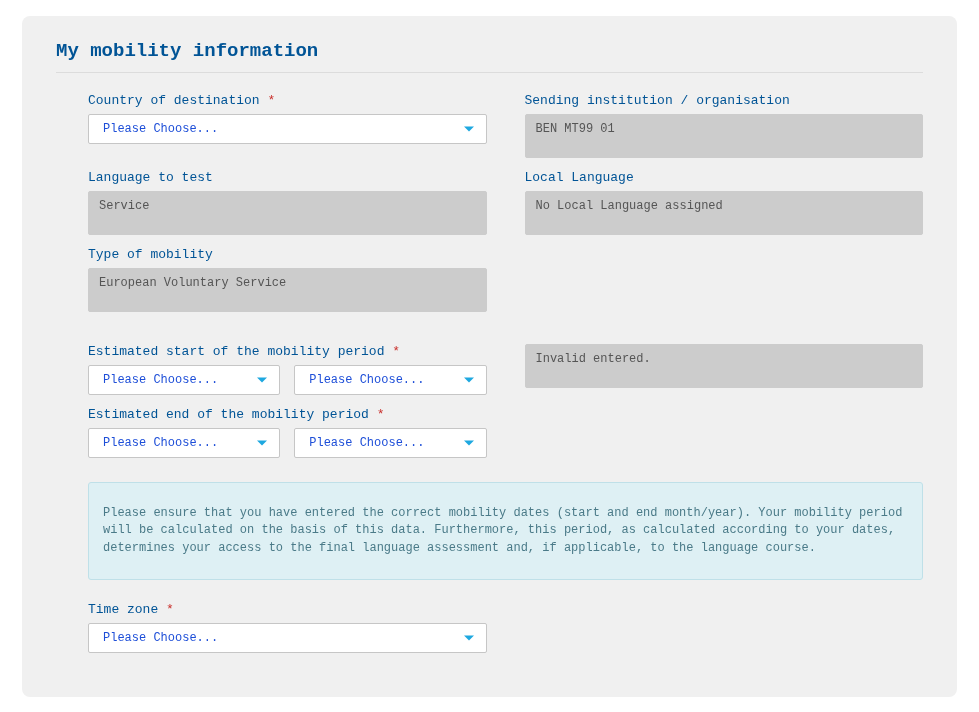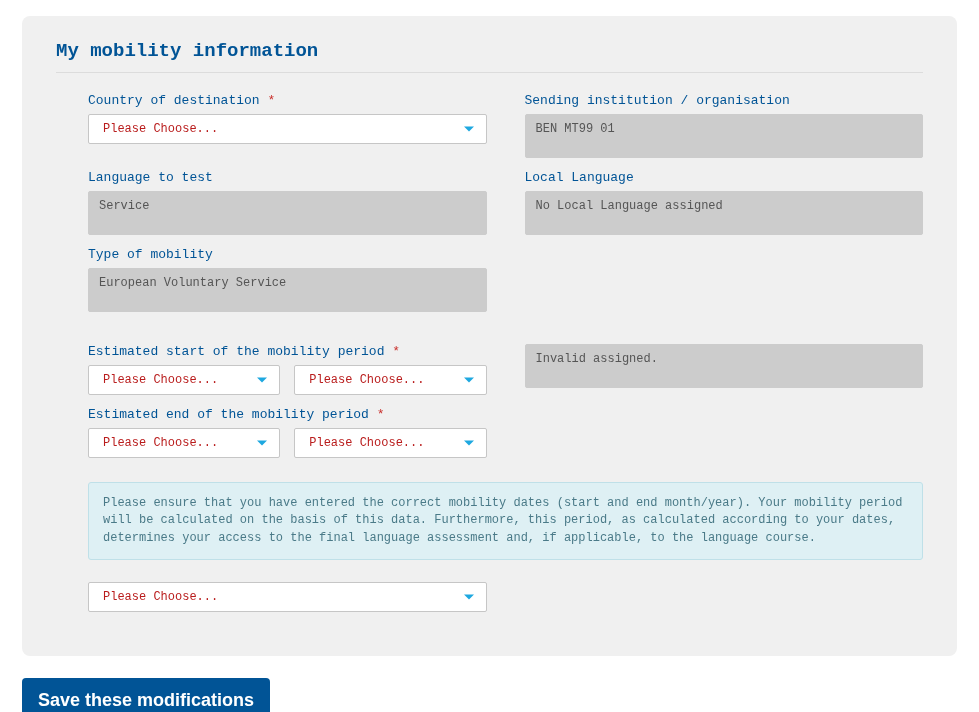--- a/index.html
+++ b/index.html
@@ -58,21 +58,21 @@
     }
     .select-box {
       position: relative;
       background: #ffffff;
       border: 1px solid #c6c6c6;
       border-radius: 2px;
       height: 30px;
       line-height: 28px;
       padding: 0 28px 0 14px;
       font-size: 12px;
-      color: #b91c1c;
+      color: #1d4ed8;
       cursor: pointer;
     }
     .select-box .caret {
       position: absolute;
       right: 12px;
       top: 50%;
       transform: translateY(-50%);
       width: 0; height: 0;
       border-left: 5px solid transparent;
       border-right: 5px solid transparent;
@@ -83,21 +83,21 @@
       gap: 14px;
     }
     .date-pair .select-box {
       width: 204px;
     }
     .spacer-row { height: 20px; }
     .info-box {
       background: #def0f4;
       border: 1px solid #bfe0e8;
       border-radius: 3px;
-      padding: 12px 14px;
+      padding: 22px 14px;
       font-size: 12px;
       color: #4a7a88;
       line-height: 1.45;
       margin-top: 24px;
       margin-bottom: 22px;
     }
     .tz-row { margin-top: 4px; }
     .save-btn {
       display: inline-block;
       margin-top: 22px;
@@ -170,21 +170,21 @@
             <span>Please Choose...</span>
             <span class="caret"></span>
           </div>
           <div class="select-box">
             <span>Please Choose...</span>
             <span class="caret"></span>
           </div>
         </div>
       </div>
       <div class="col">
-        <div class="readonly-box">Invalid assigned.</div>
+        <div class="readonly-box">Invalid entered.</div>
       </div>
     </div>
 
     <div class="row">
       <div class="col">
         <label class="field-label">
           <span>Estimated end of the mobility period</span>
           <span class="req">*</span>
         </label>
         <div class="date-pair">
@@ -198,20 +198,24 @@
           </div>
         </div>
       </div>
       <div class="col"></div>
     </div>
 
     <div class="info-box">Please ensure that you have entered the correct mobility dates (start and end month/year). Your mobility period will be calculated on the basis of this data. Furthermore, this period, as calculated according to your dates, determines your access to the final language assessment and, if applicable, to the language course.</div>
 
     <div class="row tz-row">
       <div class="col">
+        <label class="field-label">
+          <span>Time zone</span>
+          <span class="req">*</span>
+        </label>
         <div class="select-box">
           <span>Please Choose...</span>
           <span class="caret"></span>
         </div>
       </div>
       <div class="col"></div>
     </div>
 
   </div>
 </div>

